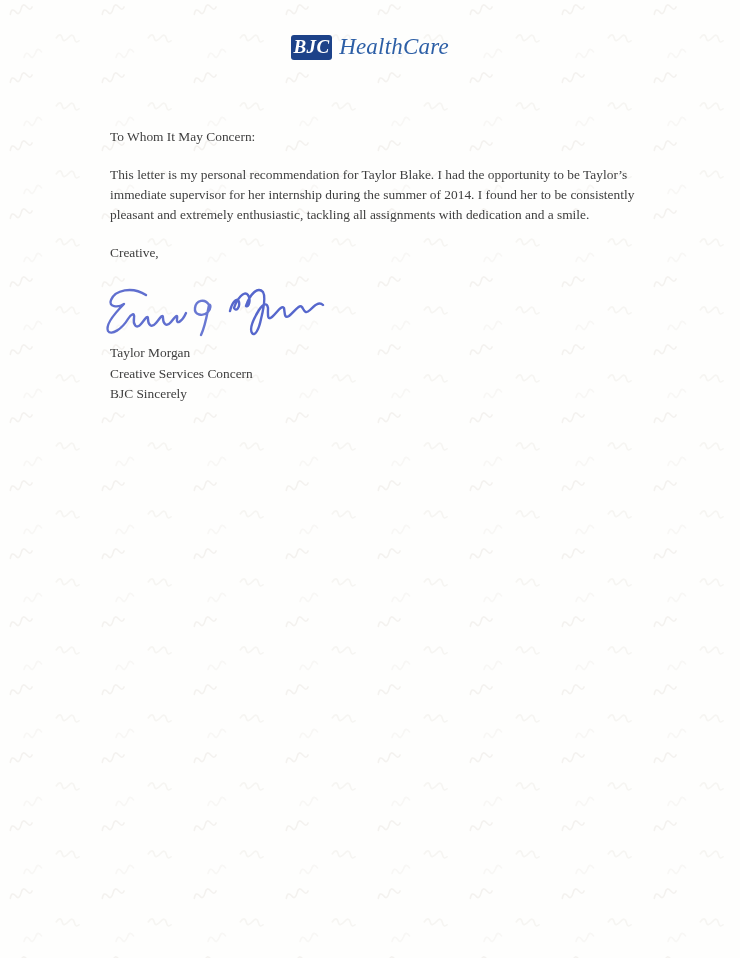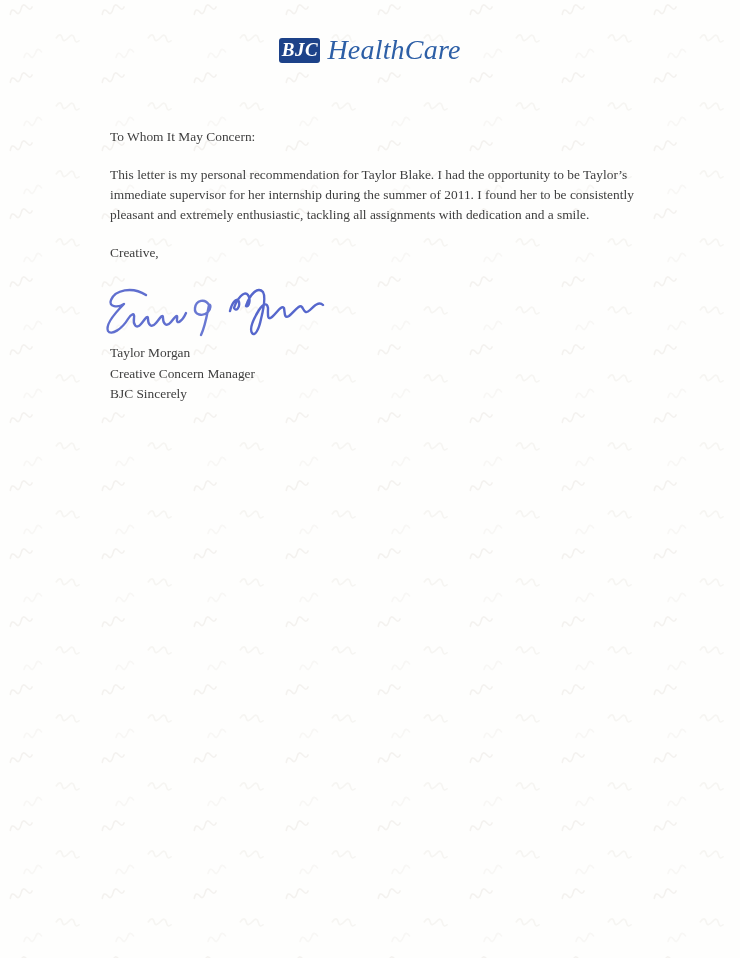--- a/index.html
+++ b/index.html
@@ -46,21 +46,21 @@
     width: 41px;
     height: 25px;
     border-radius: 3px;
     font-weight: bold;
     font-size: 19px;
     letter-spacing: 0.5px;
     color: #ffffff;
     font-family: "Liberation Serif", serif;
   }
   .logo-text {
-    font-size: 28px;
+    font-size: 23px;
     font-family: "Liberation Serif", serif;
     letter-spacing: 0.2px;
   }
   
   .letter {
     position: absolute;
     left: 110px;
     top: 127px;
     width: 537px;
     color: #3e3e3e;
@@ -101,38 +101,38 @@
 
     <div class="logo">
       <div class="logo-box" style="background:#1d4289;">BJC</div>
       <div class="logo-text" style="color:#2d5fa6;">HealthCare</div>
     </div>
 
     <div class="letter">
       <p class="salutation">To Whom It May Concern:</p>
 
       <p>This letter is my personal recommendation for Taylor Blake. I had the opportunity to be Taylor’s
-immediate supervisor for her internship during the summer of 2011. I found her to be consistently
+immediate supervisor for her internship during the summer of 2014. I found her to be consistently
 pleasant and extremely enthusiastic, tackling all assignments with dedication and a smile.</p>
 
 
 
       <p class="closing">Creative,</p>
 
       <div class="signature-wrap">
         <svg width="235" height="58" viewBox="0 0 235 58" xmlns="http://www.w3.org/2000/svg">
           <g fill="none" stroke="#4456c7" stroke-width="2.4" stroke-linecap="round" stroke-linejoin="round">
             <path opacity="0.85" d="M44,14 C30,5 13,9 9,19 C6,26 16,27 22,23 C14,31 3,43 6,50 C9,55 20,48 26,38 C29,33 33,31 32,37 C31,43 34,49 39,43 C43,38 46,33 46,38 C46,43 49,48 54,42 C58,37 61,32 61,37 C61,42 64,47 69,41 C73,36 76,32 75,38 C74,44 80,41 84,32"></path>
             <path opacity="0.8" d="M107,24 C103,17 94,19 93,27 C92,34 101,36 106,31 C109,28 109,23 107,24 C105,34 103,46 99,54"></path>
             <path opacity="0.9" d="M128,30 C130,21 136,15 137,21 C138,27 134,31 132,27 C135,18 142,9 146,14 C149,18 147,27 144,25 C148,13 156,5 161,11 C164,16 161,30 159,38 C157,48 153,56 150,52 C147,47 152,37 157,29 C161,23 165,21 166,27 C166,33 165,40 170,36 C175,32 179,24 182,27 C183,32 182,38 187,35 C192,31 197,23 200,26 C202,29 203,34 208,29 C212,25 217,20 221,24"></path>
           </g>
         </svg>
       </div>
 
       <div class="sig-block">
         <div>Taylor Morgan</div>
-        <div>Creative Concern Manager</div>
+        <div>Creative Services Concern</div>
         <div>BJC Sincerely</div>
       </div>
     </div>
 
   </div>
 </div>
 
 </body></html>

